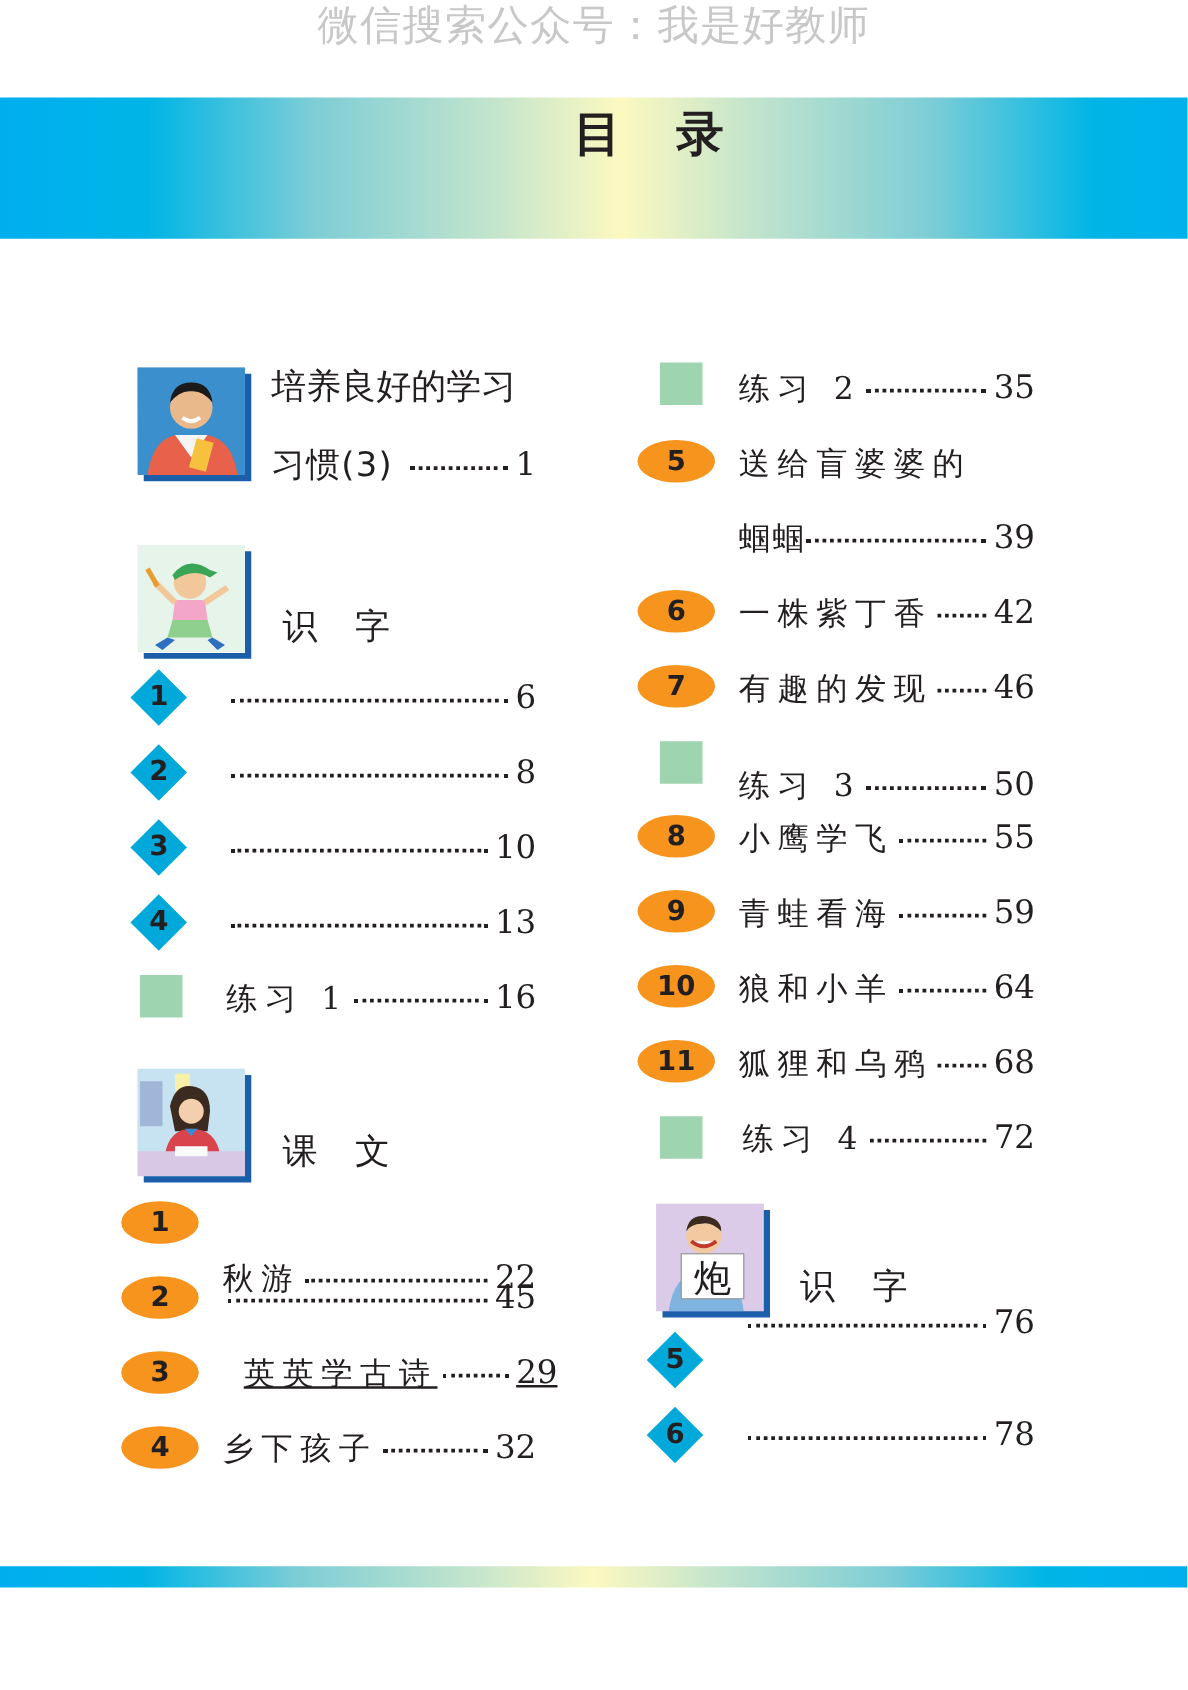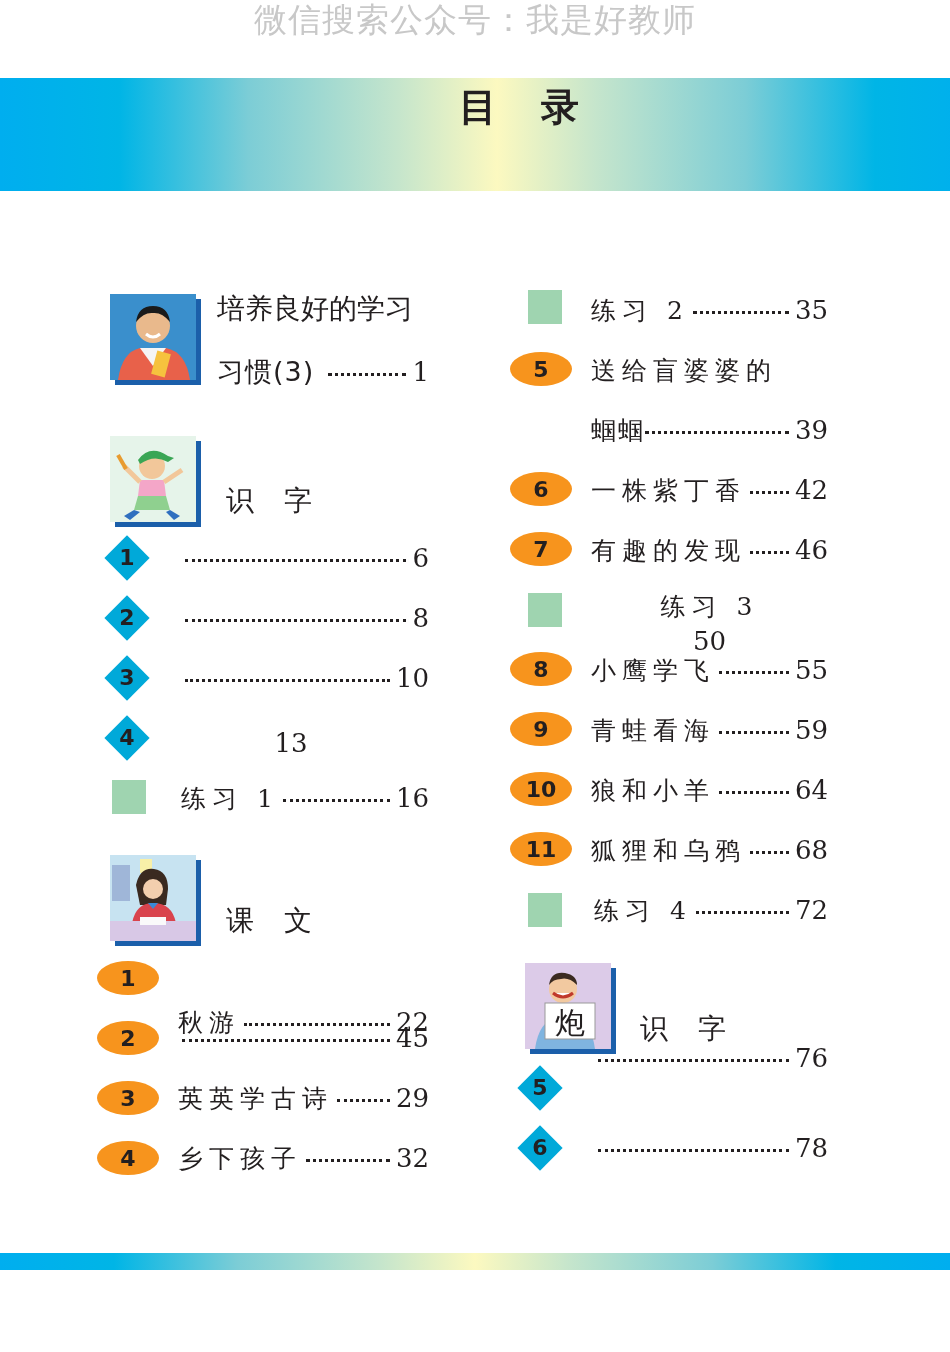--- a/index.html
+++ b/index.html
@@ -143,21 +143,21 @@
 </div>
 <div class="row" style="left:185px; top:658px; width:244px;">
   <span class="dots" style="margin-left:0;"></span>
   <span class="page">10</span>
 </div>
 
 <div class="badge-diamond" style="left:103px; top:714px;">
   <div class="shape"></div>
     <div class="num">4</div>
 </div>
-<div class="row" style="left:169px; top:718px; width:244px;flex-direction:column;">
+<div class="row" style="left:185px; top:718px; width:244px;">
   <span class="dots" style="margin-left:0;"></span>
   <span class="page">13</span>
 </div>
 
 <div class="badge-square" style="left:112px; top:780px;"></div>
 <div class="row" style="left:181px; top:778px; width:248px;">
   <span class="label">练习 1</span>
   <span class="dots"></span>
   <span class="page">16</span>
 </div>
@@ -184,21 +184,21 @@
   <span class="page">22</span>
 </div>
 
 <div class="badge-oval" style="left:97px; top:1021px;">2</div>
 <div class="row" style="left:178px; top:1018px; width:251px;">
   <span class="dots"></span>
   <span class="page">45</span>
 </div>
 
 <div class="badge-oval" style="left:97px; top:1081px;">3</div>
-<div class="row" style="left:178px; top:1078px; width:251px;">
+<div class="row" style="left:195px; top:1078px; width:251px;text-decoration:underline;">
   <span class="label">英英学古诗</span>
   <span class="dots"></span>
   <span class="page">29</span>
 </div>
 
 <div class="badge-oval" style="left:97px; top:1141px;">4</div>
 <div class="row" style="left:178px; top:1138px; width:251px;">
   <span class="label">乡下孩子</span>
   <span class="dots"></span>
   <span class="page">32</span>
@@ -229,21 +229,21 @@
 </div>
 
 <div class="badge-oval" style="left:510px; top:532px;">7</div>
 <div class="row" style="left:591px; top:530px; width:237px;">
   <span class="label">有趣的发现</span>
   <span class="dots"></span>
   <span class="page">46</span>
 </div>
 
 <div class="badge-square" style="left:528px; top:593px;"></div>
-<div class="row" style="left:591px; top:590px; width:237px;flex-direction:column;">
+<div class="row" style="left:591px; top:608px; width:237px;">
   <span class="label">练习 3</span>
   <span class="dots"></span>
   <span class="page">50</span>
 </div>
 
 <div class="badge-oval" style="left:510px; top:652px;">8</div>
 <div class="row" style="left:591px; top:650px; width:237px;">
   <span class="label">小鹰学飞</span>
   <span class="dots"></span>
   <span class="page">55</span>

